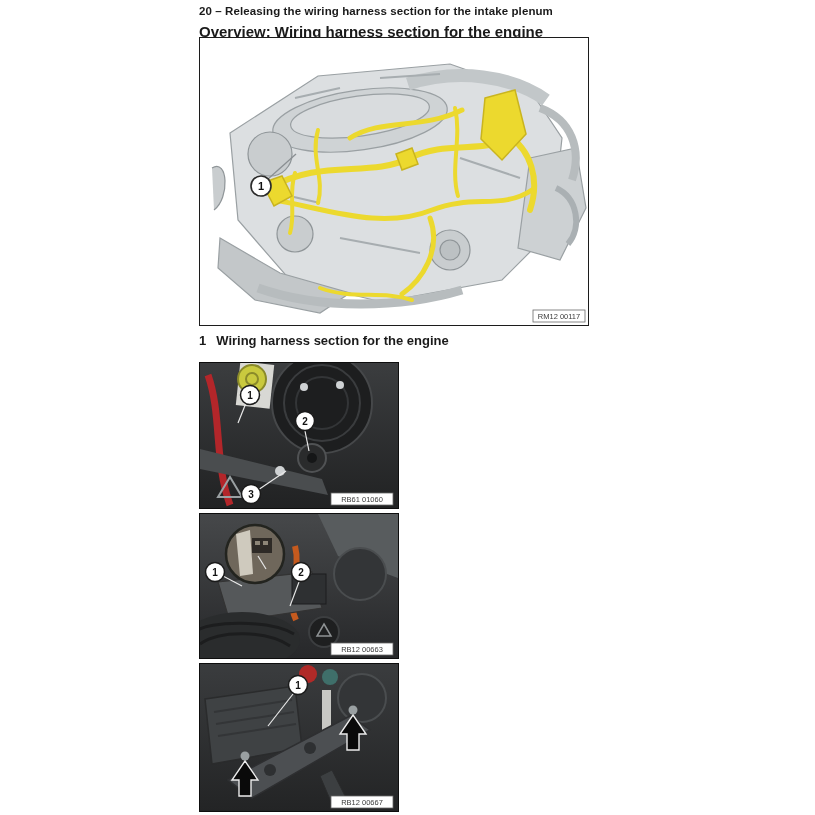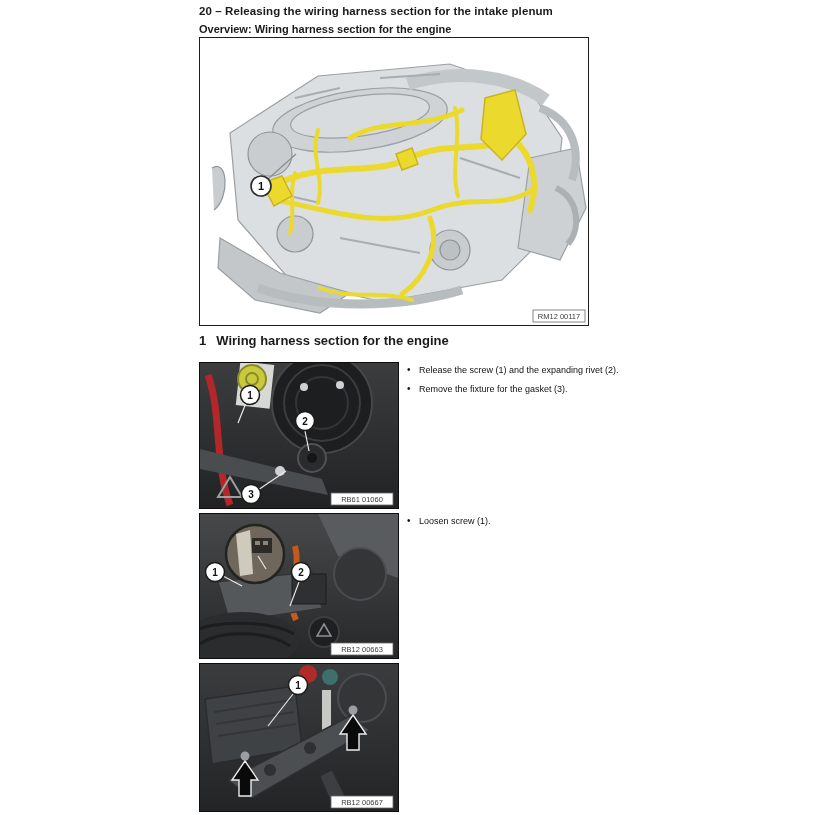--- a/index.html
+++ b/index.html
@@ -5,21 +5,21 @@
   html,body { margin:0; padding:0; background:#ffffff; }
   .page {
     position:relative; width:815px; height:815px; background:#ffffff;
     font-family:"Liberation Sans", sans-serif; color:#1a1a1a; overflow:hidden;margin-left:44px;
   }
   .doc-title {
     position:absolute; left:155px; top:5px; font-size:11.5px; font-weight:bold;
     letter-spacing:.1px; white-space:nowrap;
   }
   .overview-heading {
-    position:absolute; left:155px; top:23px; font-size:11px; font-weight:bold;
+    position:absolute; left:155px; top:23px; font-size:15px; font-weight:bold;
     white-space:nowrap;
   }
   .main-figure {
     position:absolute; left:155px; top:37px; width:390px; height:289px;
     border:1px solid #1c1c1c; box-sizing:border-box; background:#fff;
   }
   .main-figure svg, .photo svg { display:block; width:100%; height:100%; }
   .fig-caption {
     position:absolute; left:155px; top:333px; font-size:13px; font-weight:bold;
     white-space:nowrap;
@@ -154,24 +154,20 @@
           <line x1="58" y1="127" x2="86" y2="108" stroke="#e8e8e8" stroke-width="1.2"></line>
           <circle cx="51" cy="131" r="9.5" fill="#ffffff" stroke="#1a1a1a" stroke-width="1.5"></circle>
           <text x="51" y="135" text-anchor="middle" class="callout-text-sm">3</text>
         </g>
         <g>
           <rect x="131" y="130" width="62" height="12" fill="#ffffff" stroke="#666666" stroke-width="0.8"></rect>
           <text x="162" y="139" text-anchor="middle" class="ref-text">RB61 01060</text>
         </g>
       </svg>
     </div>
-    <ul class="bullets">
-      <li>Release the screw (1) and the expanding rivet (2).</li>
-      <li>Remove the fixture for the gasket (3).</li>
-    </ul>
   </div>
 
   <div class="step step-2">
     <div class="photo h2">
       <svg viewBox="0 0 198 144">
         <defs>
           <linearGradient id="bg2" x1="0" y1="0" x2="0" y2="1">
             <stop offset="0" stop-color="#46484a"></stop>
               <stop offset="1" stop-color="#27282a"></stop>
           </linearGradient>
@@ -209,21 +205,20 @@
           <circle cx="101" cy="58" r="9.5" fill="#ffffff" stroke="#1a1a1a" stroke-width="1.5"></circle>
           <text x="101" y="62" text-anchor="middle" class="callout-text-sm">2</text>
         </g>
         <g>
           <rect x="131" y="129" width="62" height="12" fill="#ffffff" stroke="#666666" stroke-width="0.8"></rect>
           <text x="162" y="138" text-anchor="middle" class="ref-text">RB12 00663</text>
         </g>
       </svg>
     </div>
     <ul class="bullets">
-      <li>Loosen screw (1).</li>
     </ul>
   </div>
 
   <div class="step step-3">
     <div class="photo h3">
       <svg viewBox="0 0 198 147">
         <defs>
           <linearGradient id="bg3" x1="0" y1="0" x2="0" y2="1">
             <stop offset="0" stop-color="#3a3c3e"></stop>
               <stop offset="1" stop-color="#232425"></stop>

